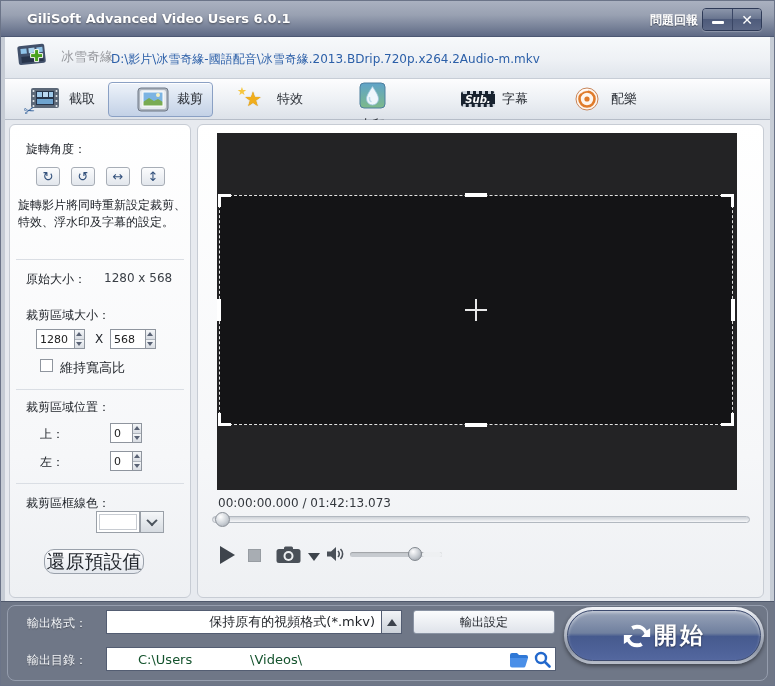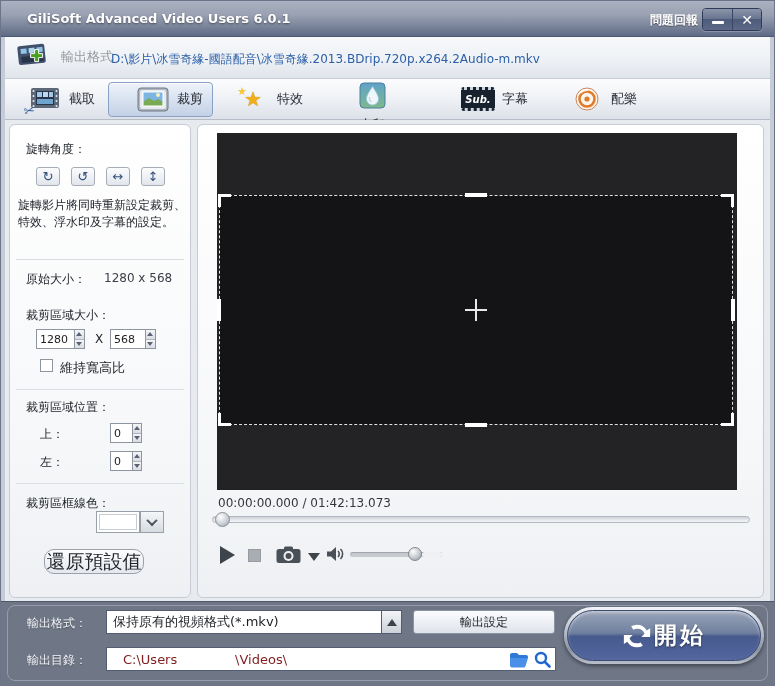--- a/index.html
+++ b/index.html
@@ -36,21 +36,21 @@
     border-bottom:1px solid #b6bdc8; display:flex; align-items:center; }
   .tab { display:flex; align-items:center; gap:7px; height:35px; padding:0 9px; border-radius:4px; cursor:pointer;
     font-size:13px; color:#2b2f36; }
   .tab.selected { background:linear-gradient(180deg,#eef3fa 0%,#d8e2f0 50%,#c3d1e6 100%);
     border:1px solid #8aa0c4; box-shadow:inset 0 1px 0 rgba(255,255,255,.9); }
   .t1{margin-left:14px;} .t2{margin-left:4px;padding-left:27px;} .t3{margin-left:14px;} .t4{margin-left:34px;flex-direction:column;} .t5{margin-left:54px;} .t6{margin-left:24px;}
   .tab-icon { position:relative; width:34px; height:28px; display:flex; align-items:center; justify-content:center; }
   .scissors { position:absolute; left:-4px; bottom:-5px; font-size:13px; color:#35639c; transform:rotate(-15deg); }
   .star-big { font-size:20px; color:#f0ad1c; text-shadow:0 0 1px #b97f08; }
   .star-small { position:absolute; left:1px; top:0; font-size:11px; color:#f6c63f; }
-  .subchip { width:34px; height:24px; background:#18222f; border-radius:3px; border-top:3px dotted #cfd6df; border-bottom:3px dotted #cfd6df;
+  .subchip { width:34px; height:16px; background:#18222f; border-radius:3px; border-top:3px dotted #cfd6df; border-bottom:3px dotted #cfd6df;
     display:flex; align-items:center; justify-content:center; color:#fff; font-size:10px; font-weight:bold; font-style:italic; }
 
   
   .content { position:absolute; left:4px; right:4px; top:119px; height:481px; background:#e7eaef; }
   .panel { position:absolute; top:4px; height:474px; background:linear-gradient(180deg,#ffffff 0%,#f6f7f9 70%,#eef0f3 100%);
     border:1px solid #c7ccd4; border-radius:6px; }
   .left-panel { left:4px; width:182px; }
   .right-panel { left:192px; width:567px; }
   .sep { position:absolute; left:6px; right:6px; height:1px; background:#dadee4; }
 
@@ -109,29 +109,29 @@
     box-shadow:inset 0 1px 1px rgba(0,0,0,.2); cursor:pointer; }
   .vol-thumb { position:absolute; left:58px; top:-5px; width:14px; height:14px; border-radius:50%;
     background:radial-gradient(circle at 35% 30%, #fdfdfe, #c4c9cf 55%, #8f959d); border:1px solid #82888f; cursor:pointer; }
   .vol-tail { position:absolute; left:72px; top:0; width:20px; height:5px; border-radius:3px; background:#eef0f2; }
 
   
   .bottombar { position:absolute; left:0; right:0; top:600px; height:86px; background:#6f7787; border-top:1px solid #4f586b; }
   .bb-outline { position:absolute; left:6px; right:6px; top:3px; bottom:6px; border:1px solid #959dad; border-radius:8px; pointer-events:none; }
   .bb-lbl { position:absolute; font-size:12px; color:#f3f5f8; text-shadow:0 1px 1px rgba(0,0,0,.35); white-space:nowrap; }
   .combo { position:absolute; left:105px; top:8px; width:276px; height:24px; background:#fff; border:1px solid #535d72;
-    font-size:13px; color:#1c1f24; line-height:22px; padding:0 6px; overflow:hidden; white-space:nowrap; cursor:pointer; }
+    font-size:13px; color:#1c1f24; line-height:22px; padding:0 6px; overflow:hidden; white-space:nowrap; cursor:pointer;text-align:right; }
   .combo-btn { position:absolute; left:381px; top:8px; width:20px; height:24px; border:1px solid #535d72; border-left:none;
     background:linear-gradient(180deg,#f2f4f7,#cbd1d9); display:flex; align-items:center; justify-content:center; cursor:pointer; }
   .tri-up-big { width:0; height:0; border-left:5px solid transparent; border-right:5px solid transparent; border-bottom:7px solid #3c424c; }
   .settings-btn { position:absolute; left:412px; top:8px; width:142px; height:24px; border:1px solid #8a93a3; border-radius:3px;
     background:linear-gradient(180deg,#fbfcfd,#dfe3ea); font-size:12px; color:#22262c; text-align:center; line-height:22px; cursor:pointer; }
   .dir-field { position:absolute; left:105px; top:45px; width:450px; height:24px; background:#fff; border:1px solid #535d72; }
-  .dir-field input { width:388px; height:100%; border:none; outline:none; font-size:13px; color:#7f1d1d; padding:0 16px;
-    font-family:inherit; background:transparent; }
+  .dir-field input { width:388px; height:100%; border:none; outline:none; font-size:13px; color:#14532d; padding:0 22px;
+    font-family:inherit; background:transparent;margin-left:9px; }
   .dir-icons { position:absolute; right:4px; top:3px; display:flex; gap:5px; align-items:center; }
 
   .start-btn { position:absolute; left:563px; top:5px; width:200px; height:57px; border-radius:30px; padding:3px; cursor:pointer;
     background:linear-gradient(180deg,#f2f4f8 0%,#c9ced8 30%,#8b93a3 75%,#b9bfca 100%); box-shadow:0 2px 4px rgba(0,0,0,.45); }
   .start-inner { height:100%; border-radius:26px; border:1px solid #3c4a6e;
     background:linear-gradient(180deg,#99a4b9 0%,#70809f 45%,#465a8e 52%,#53679f 100%);
     box-shadow:inset 0 2px 3px rgba(255,255,255,.4); display:flex; align-items:center; justify-content:center; gap:2px; }
   .start-label { font-size:23px; font-weight:bold; color:#fff; text-shadow:0 1px 2px rgba(0,0,0,.5); letter-spacing:3px; }
 </style>
 </head>
@@ -155,21 +155,21 @@
   <div class="toolbar">
     <div class="addfile">
       <svg width="36" height="30" viewBox="0 0 36 30">
         <rect x="1" y="3" width="27" height="19" rx="2" fill="#41506a" transform="rotate(-6 14 12)"></rect>
         <rect x="4" y="6" width="6" height="5" fill="#8fc3e8" transform="rotate(-6 14 12)"></rect>
         <rect x="12" y="6" width="6" height="5" fill="#aed6f0" transform="rotate(-6 14 12)"></rect>
         <rect x="20" y="6" width="6" height="5" fill="#8fc3e8" transform="rotate(-6 14 12)"></rect>
         <rect x="4" y="14" width="22" height="6" fill="#27344a" transform="rotate(-6 14 12)"></rect>
         <path d="M27 17h5v-5h5v5h5v5h-5v5h-5v-5h-5z" transform="translate(-8 -2) scale(0.8)" fill="#49a21e" stroke="#fff" stroke-width="1.2"></path>
       </svg>
-      <span class="addfile-label">輸出格式</span>
+      <span class="addfile-label">冰雪奇緣</span>
     </div>
     <span class="filepath">D:\影片\冰雪奇緣-國語配音\冰雪奇緣.2013.BDrip.720p.x264.2Audio-m.mkv</span>
   </div>
 
   <div class="tabbar">
 
     <div class="tab t1">
       <span class="tab-icon">
         <svg width="30" height="24" viewBox="0 0 30 24">
           <rect x="1" y="1" width="28" height="20" rx="2" fill="#5c6878"></rect>

